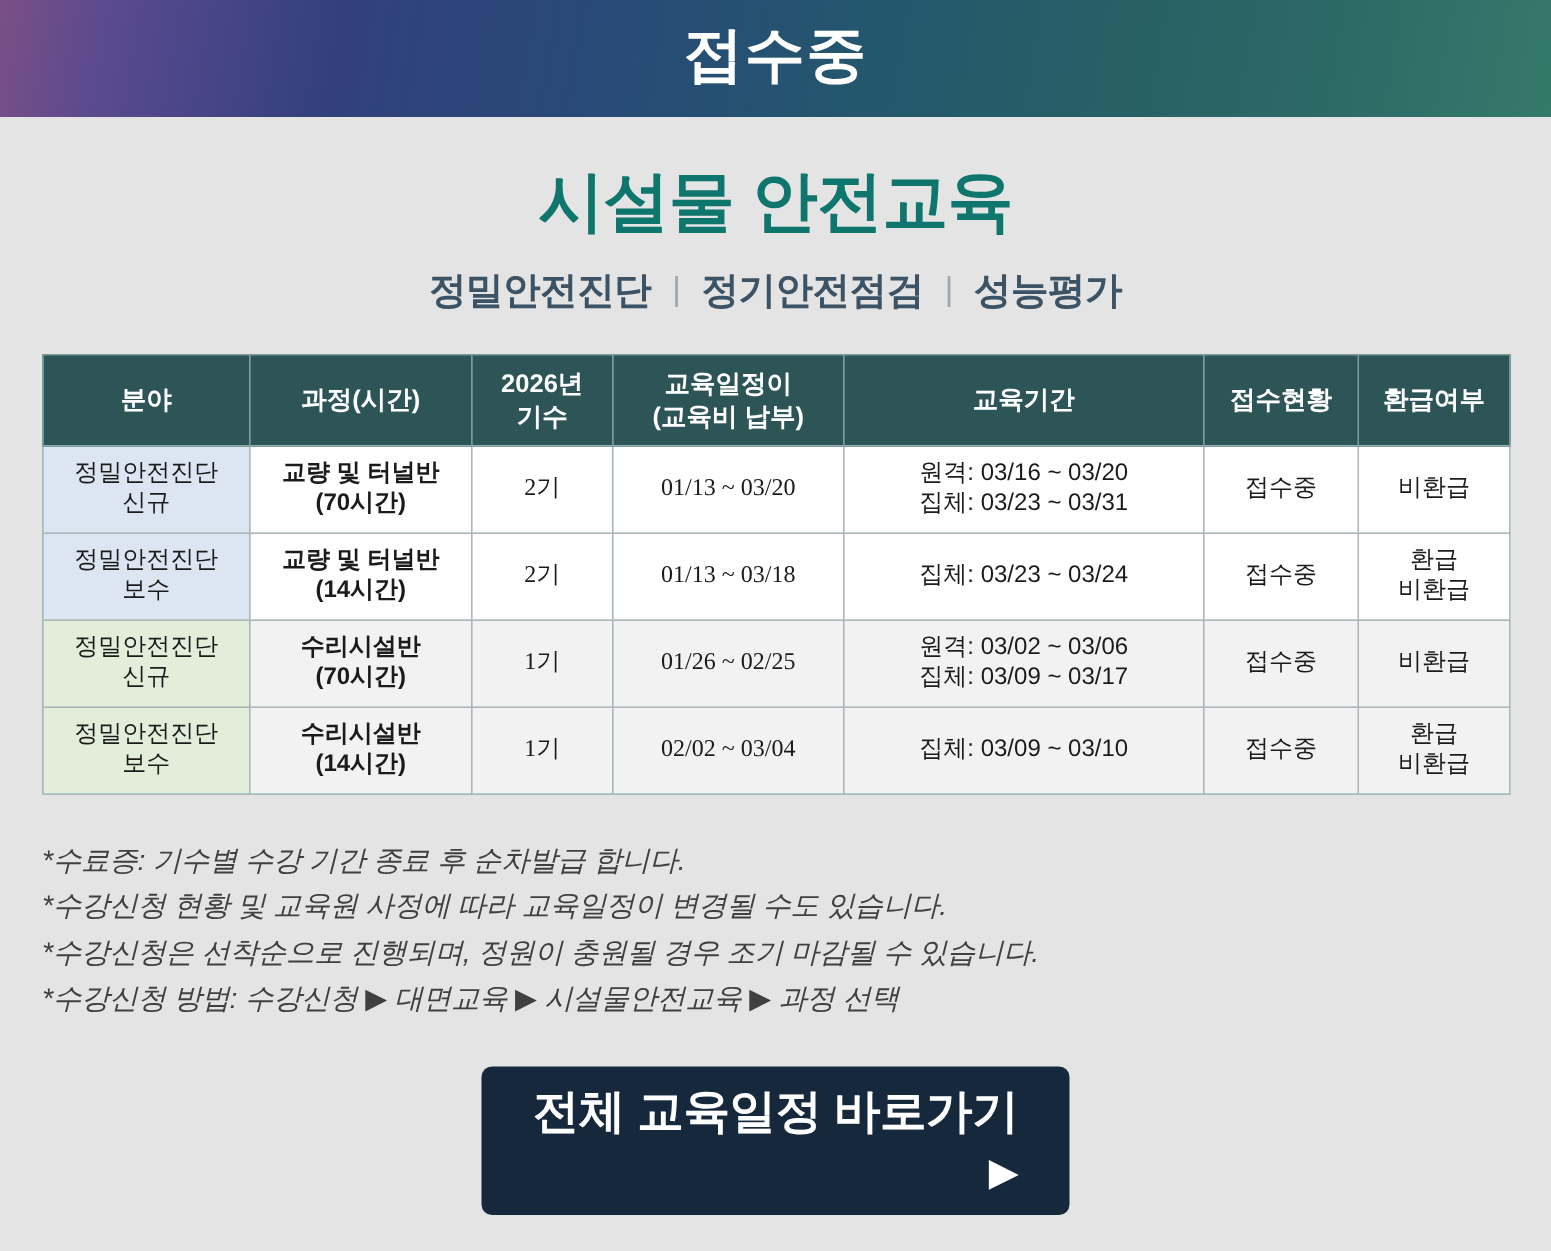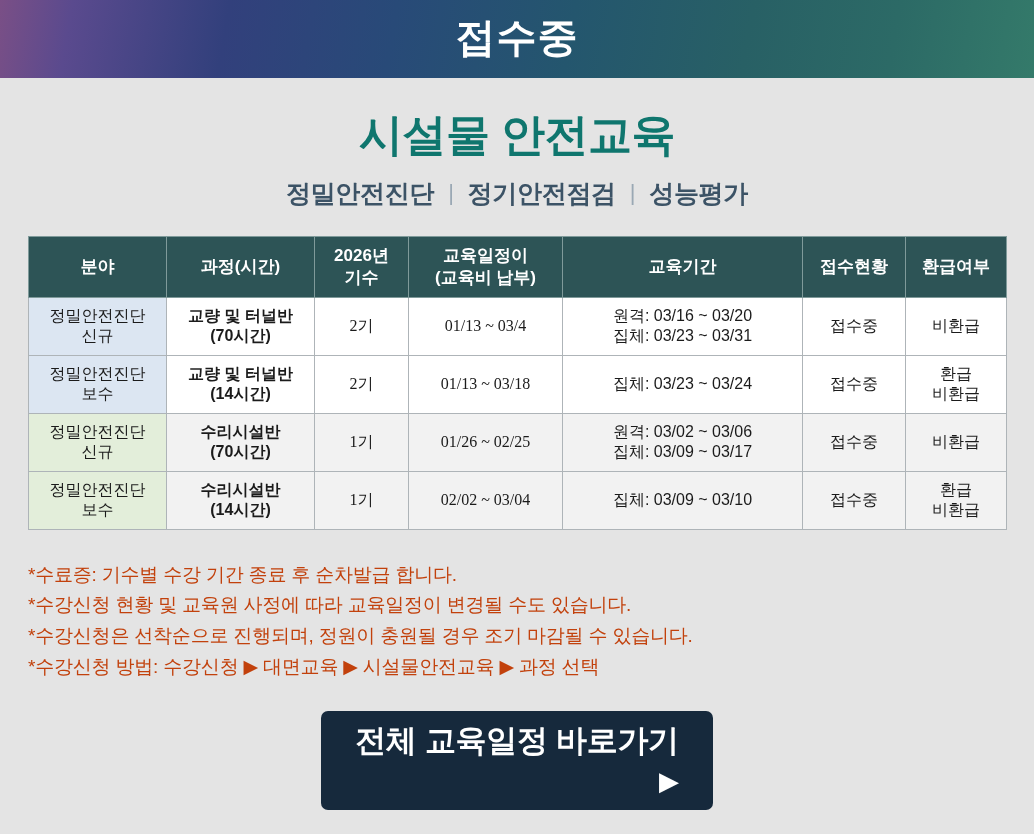--- a/index.html
+++ b/index.html
@@ -118,24 +118,25 @@
   .course-name { font-weight: bold; font-size: 16px; }
   .course-hours { font-weight: bold; font-size: 16px; }
   td.period-cell, td.term-cell, td.status-cell, td.refund-cell { font-weight: bold; font-family: Liberation Serif, serif; }
   td.edu-cell { font-weight: bold; }
 
   
   .notes {
     margin: 30px 0 0 28px;
   }
   .note-line {
-    color: #c2410c;
+    color: #404040;
     font-size: 19px;
     line-height: 1.62;
     letter-spacing: -0.2px;
+    font-style: italic;
   }
 
   
   .cta-wrap {
     margin-top: 28px;
     display: flex;
     justify-content: center;
   }
   .cta-button {
     background: #16293c;
@@ -216,21 +217,21 @@
       <tr class="row-even">
         <td class="field-cell tint-blue">
           <span class="cell-line">정밀안전진단</span>
           <span class="cell-line">신규</span>
         </td>
         <td>
           <span class="cell-line course-name">교량 및 터널반</span>
           <span class="cell-line course-hours">(70시간)</span>
         </td>
         <td class="term-cell">2기</td>
-        <td class="period-cell">01/13 ~ 03/4</td>
+        <td class="period-cell">01/13 ~ 03/20</td>
         <td class="edu-cell">
           <span class="cell-line">원격: 03/16 ~ 03/20</span>
           <span class="cell-line">집체: 03/23 ~ 03/31</span>
         </td>
         <td class="status-cell">접수중</td>
         <td class="refund-cell">
           <span class="cell-line">비환급</span>
           <span class="cell-line"></span>
         </td>
       </tr>

